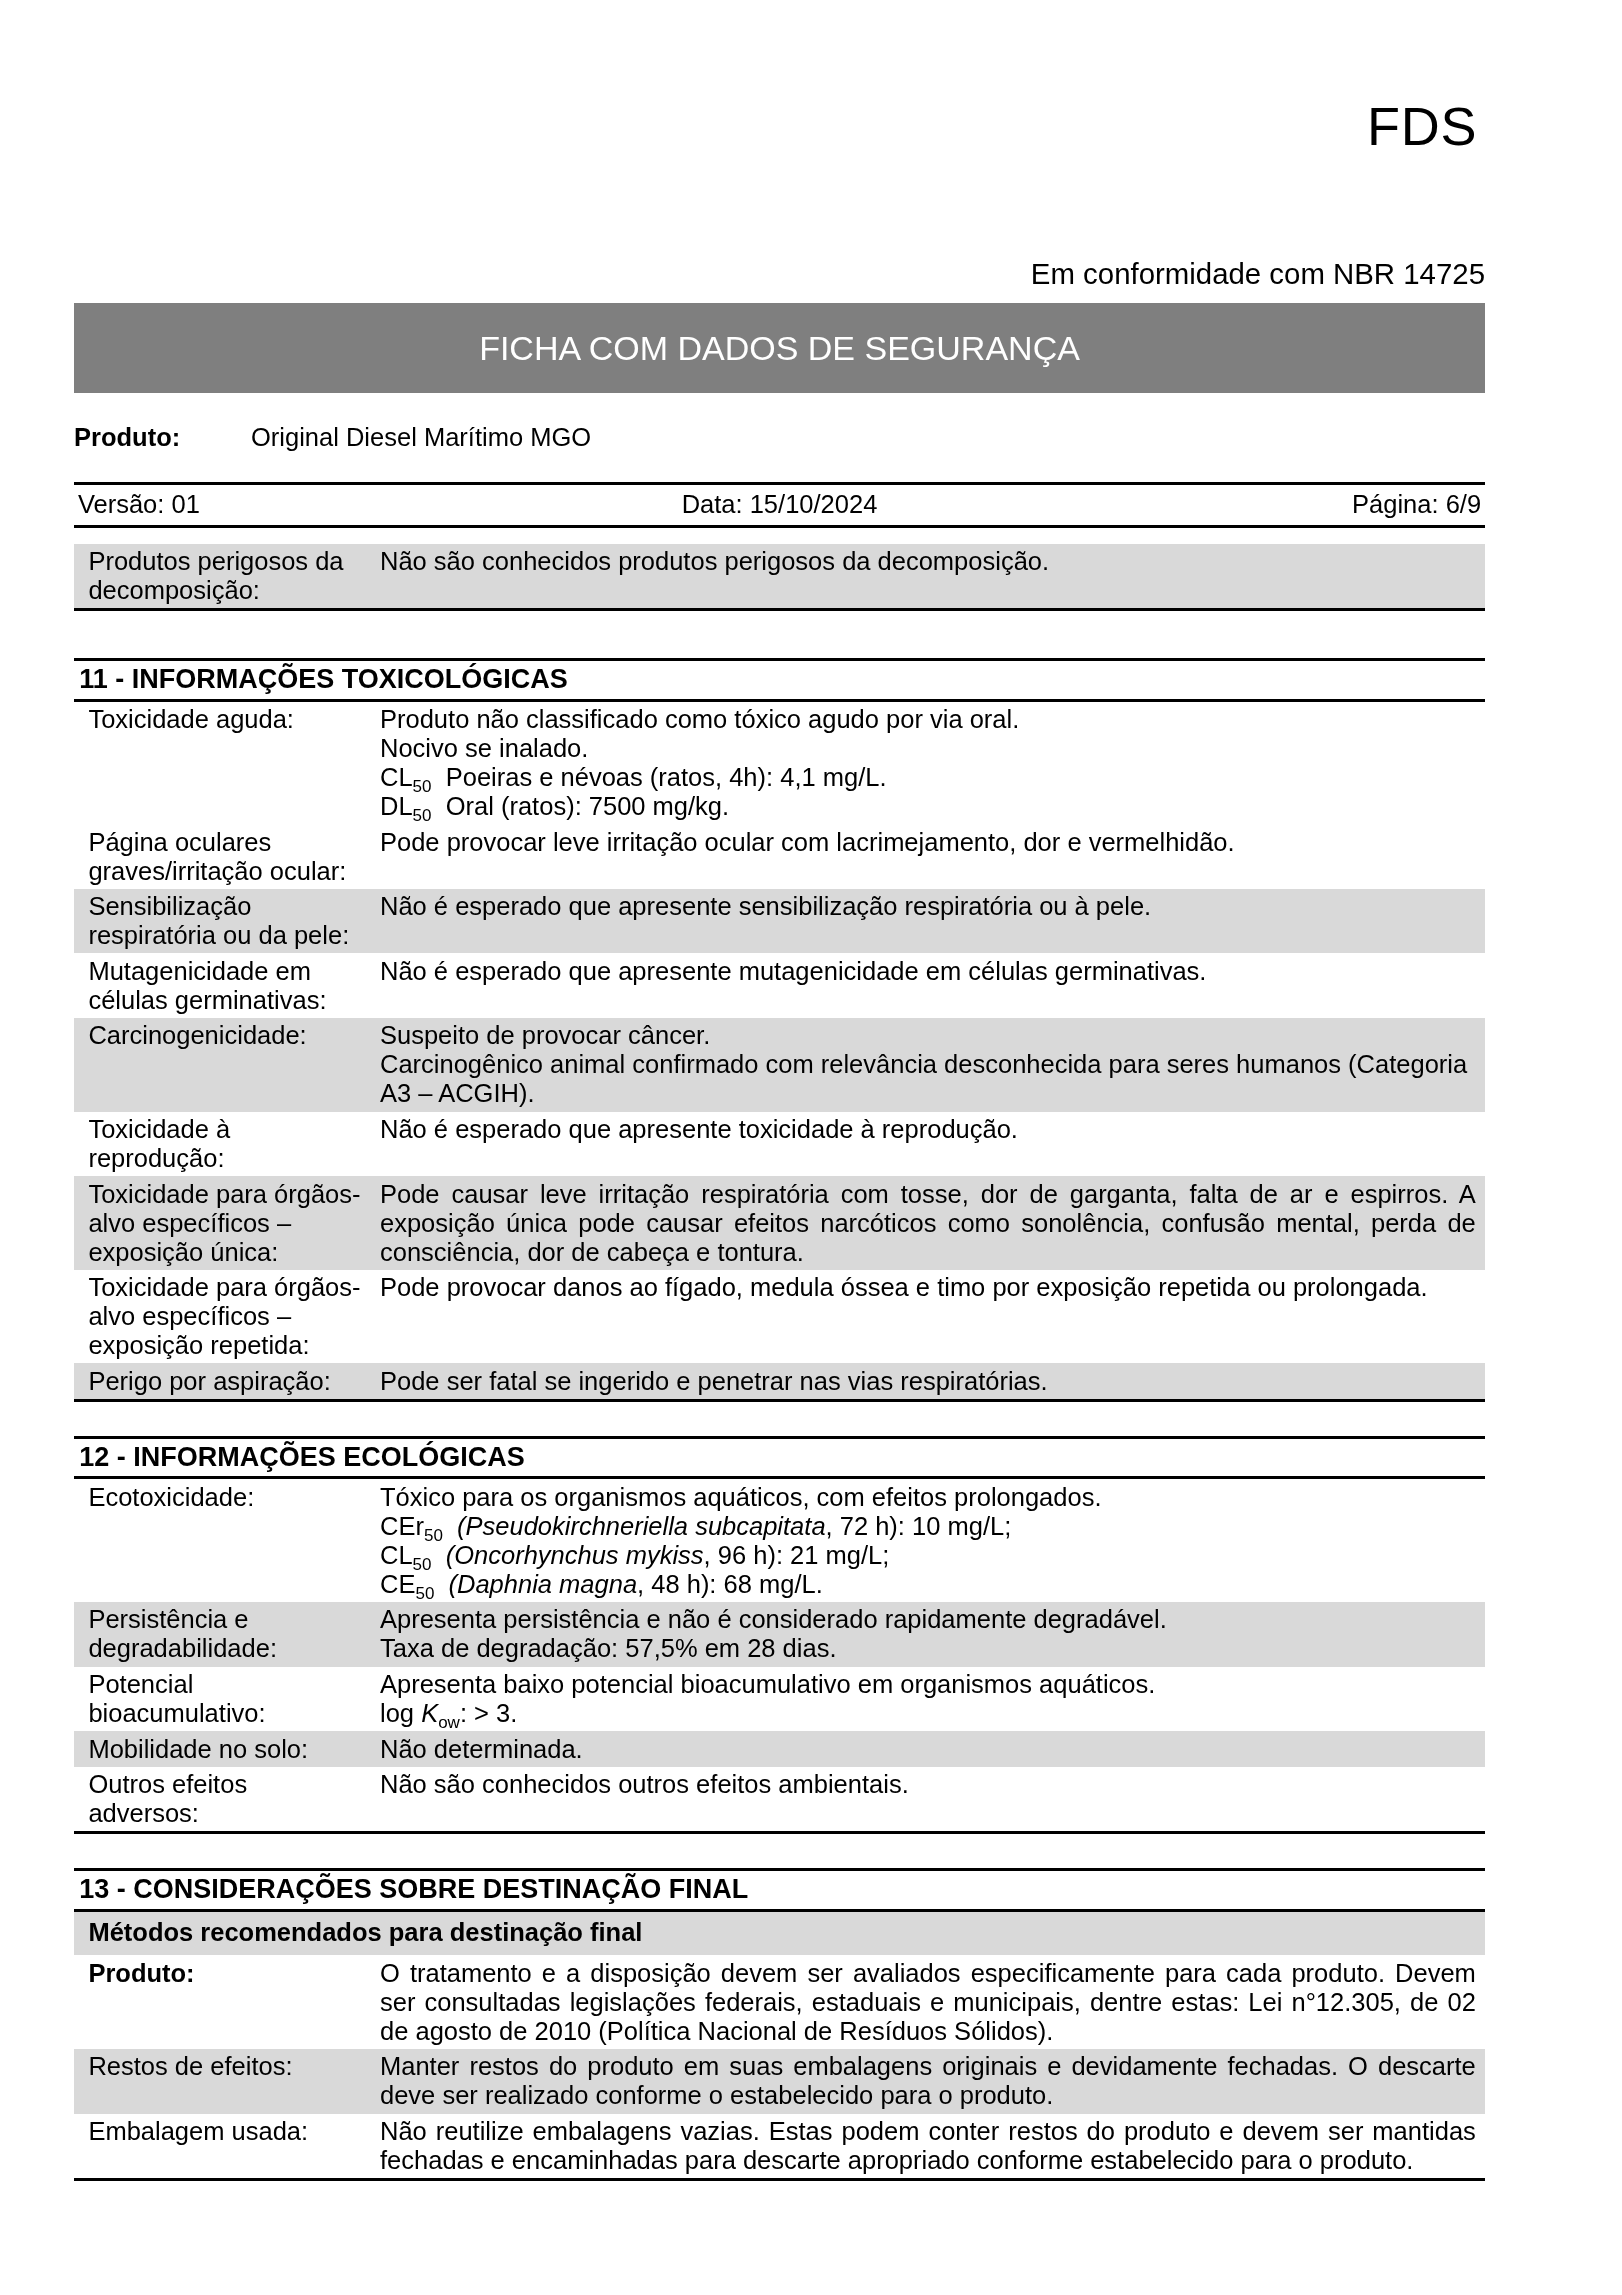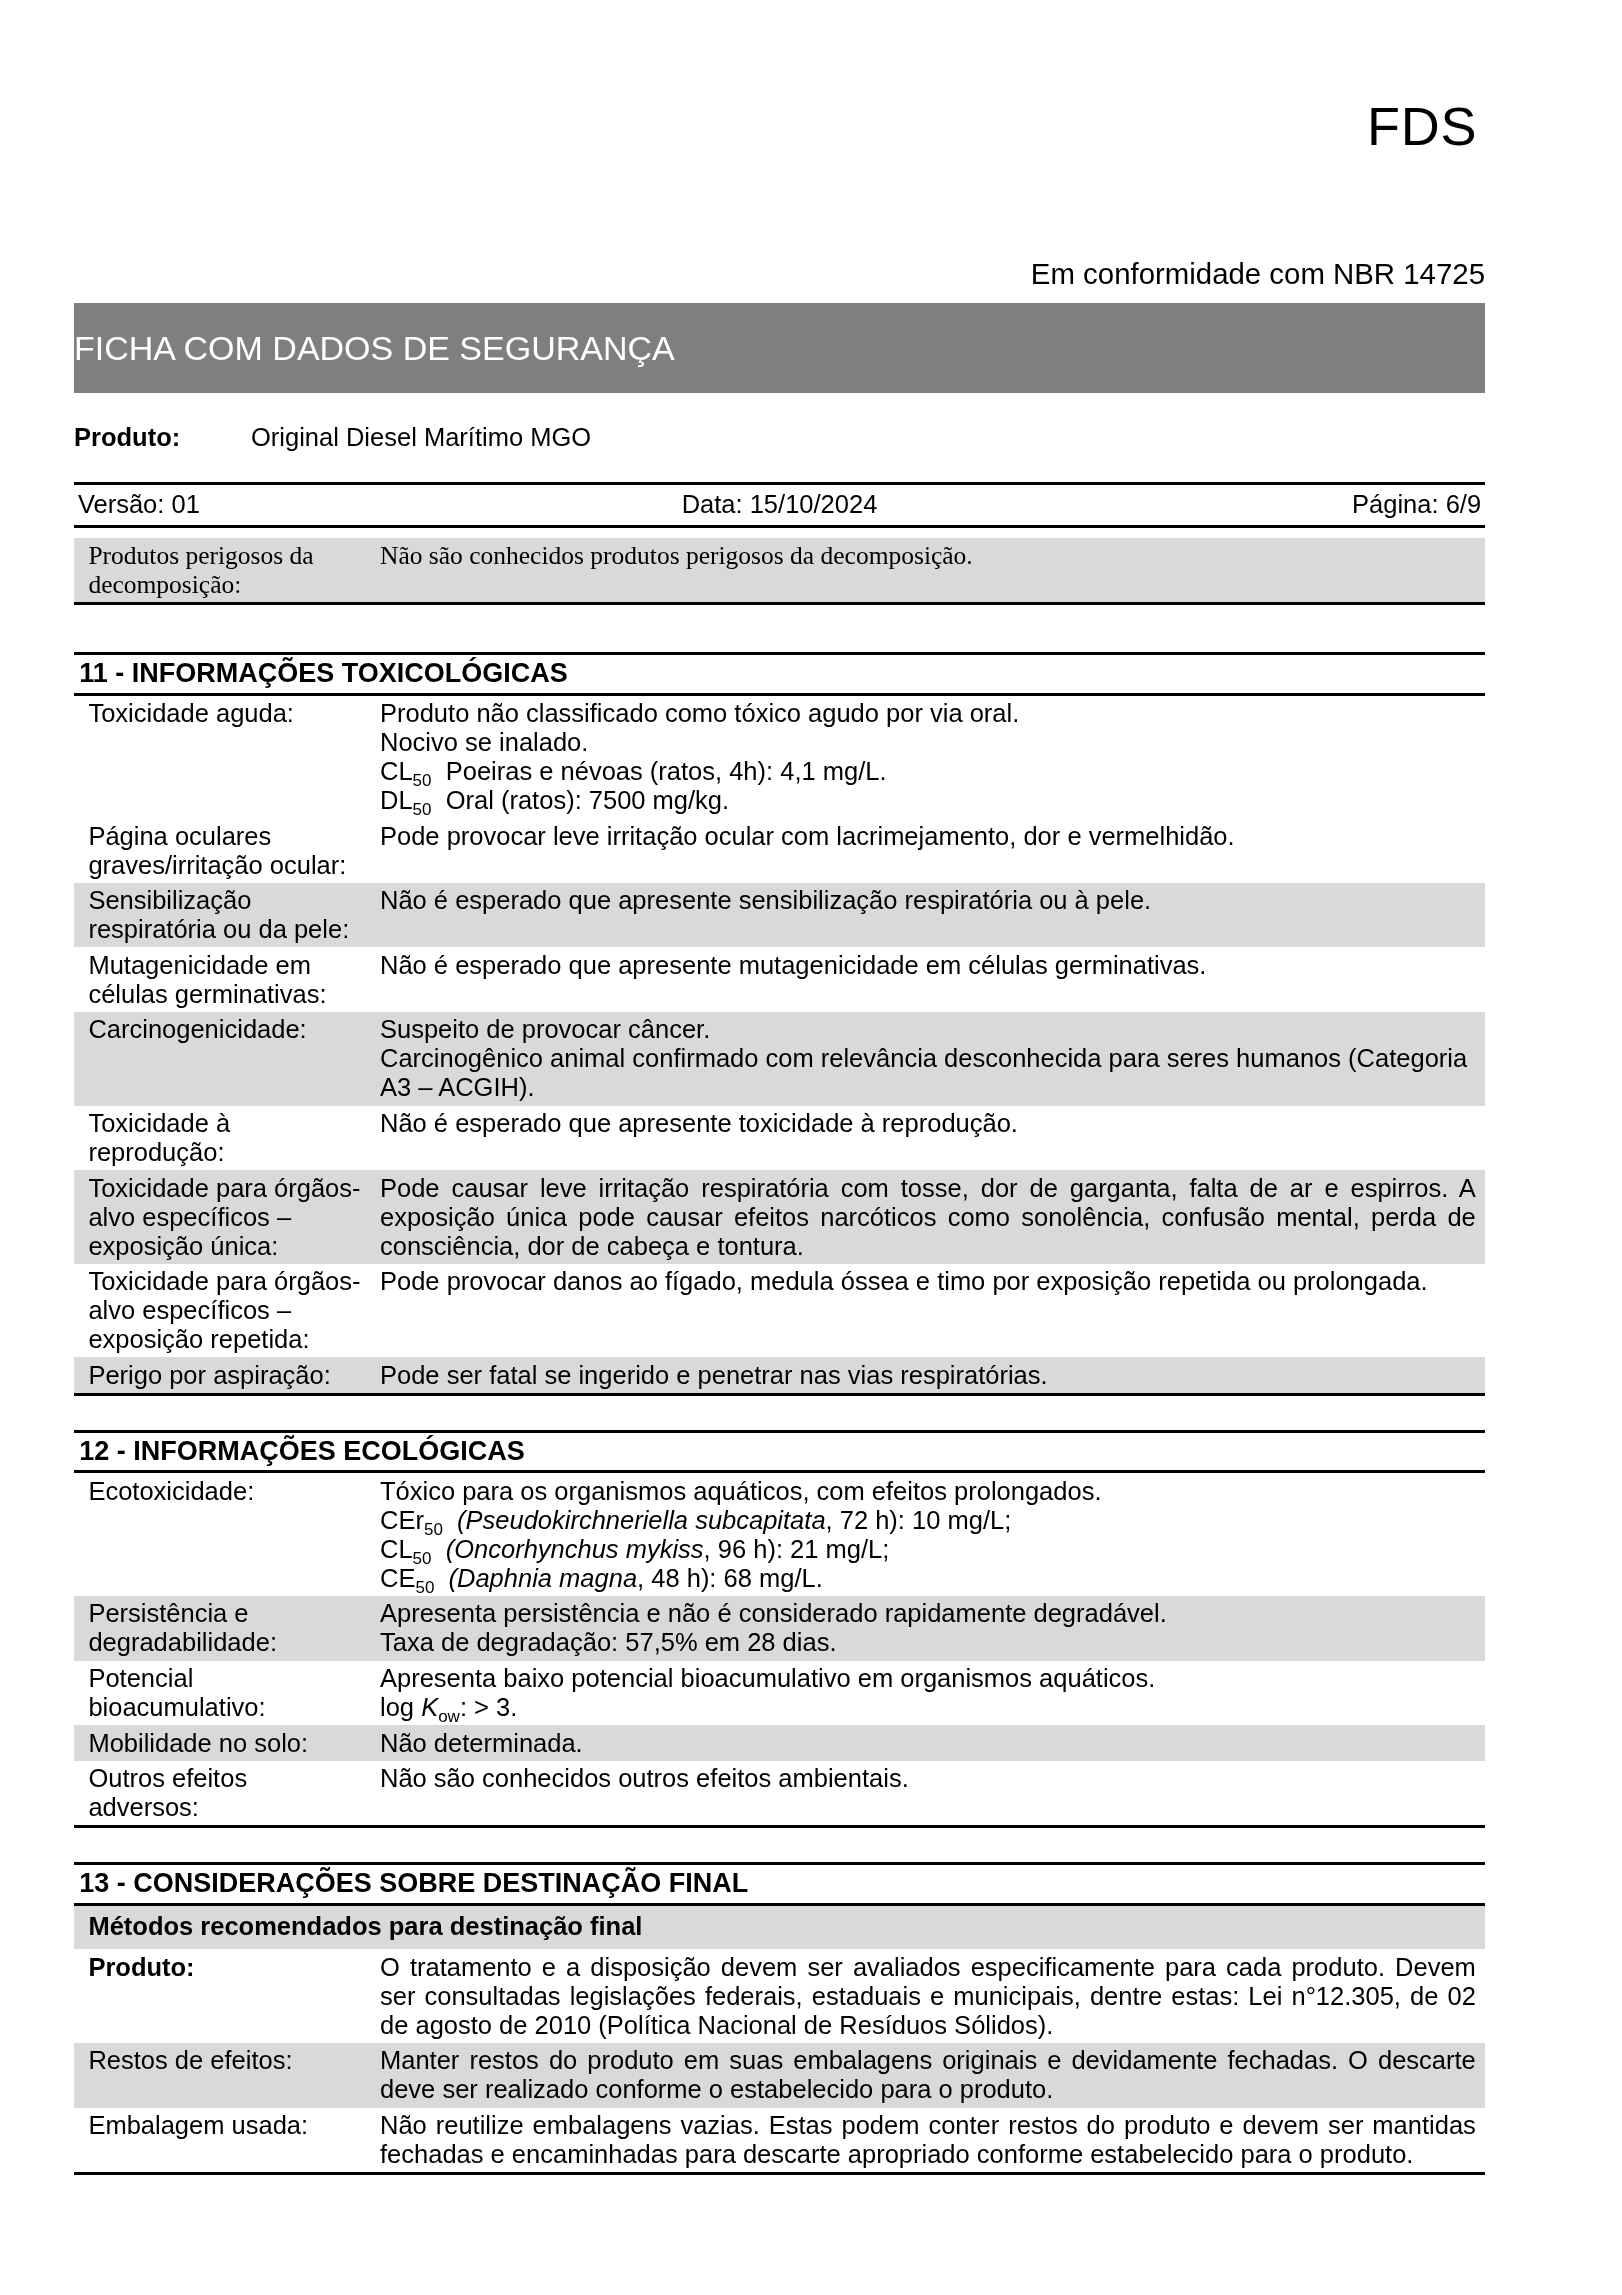--- a/index.html
+++ b/index.html
@@ -13,35 +13,35 @@
   .header{position:relative;height:204px;margin-top:90px;}
   .logo{position:absolute;left:0;top:0;width:275px;height:204px;}
   .logo-mark{position:absolute;left:64px;top:9.2px;width:63px;height:69px;}
   .logo-mark svg{width:100%;height:100%;display:block;}
   .logo-word{position:absolute;left:15.7px;top:90px;font-size:51px;font-weight:bold;color:#1434CB;letter-spacing:-2px;}
   .fds{position:absolute;right:7.9px;top:5.2px;font-size:54px;letter-spacing:0.7px;}
   .conf{position:absolute;right:0;bottom:2.6px;font-size:29.4px;}
 
   
   .titlebar{margin-top:9.2px;height:90px;background:#7F7F7F;color:#ffffff;
-    display:flex;align-items:center;font-size:34px;}
+    display:flex;align-items:center;justify-content:center;font-size:34px;}
 
   
   .prodline{margin-top:30px;}
   .plab{display:inline-block;width:177px;font-weight:bold;}
 
   
   .metastrip{margin-top:30px;display:flex;border-top:3.9px solid #000;border-bottom:3.9px solid #000;padding:5.2px 3.9px;}
   .mcell{flex:1;}
   .mcell.center{text-align:center;}
   .mcell.right{text-align:right;}
 
   
   .tablebox{border-bottom:3.9px solid #000;}
-  .decompbox{margin-top:10px;font-family:Liberation Serif, serif;}
+  .decompbox{margin-top:16px;}
   .trow{display:flex;}
   .trow.shade{background:#D9D9D9;}
   .tlabel{flex:0 0 306px;box-sizing:border-box;padding:3.3px 6.5px 3.3px 14.4px;line-height:29px;white-space:pre-line;}
   .tlabel.bold{font-weight:bold;}
   .tvalue{flex:1;padding:3.3px 9.2px 3.3px 0;line-height:29px;}
   .vline{min-height:29px;}
   .vline.justify{text-align:justify;}
   sub{font-size:17px;line-height:0;}
   i{font-style:italic;}
 

